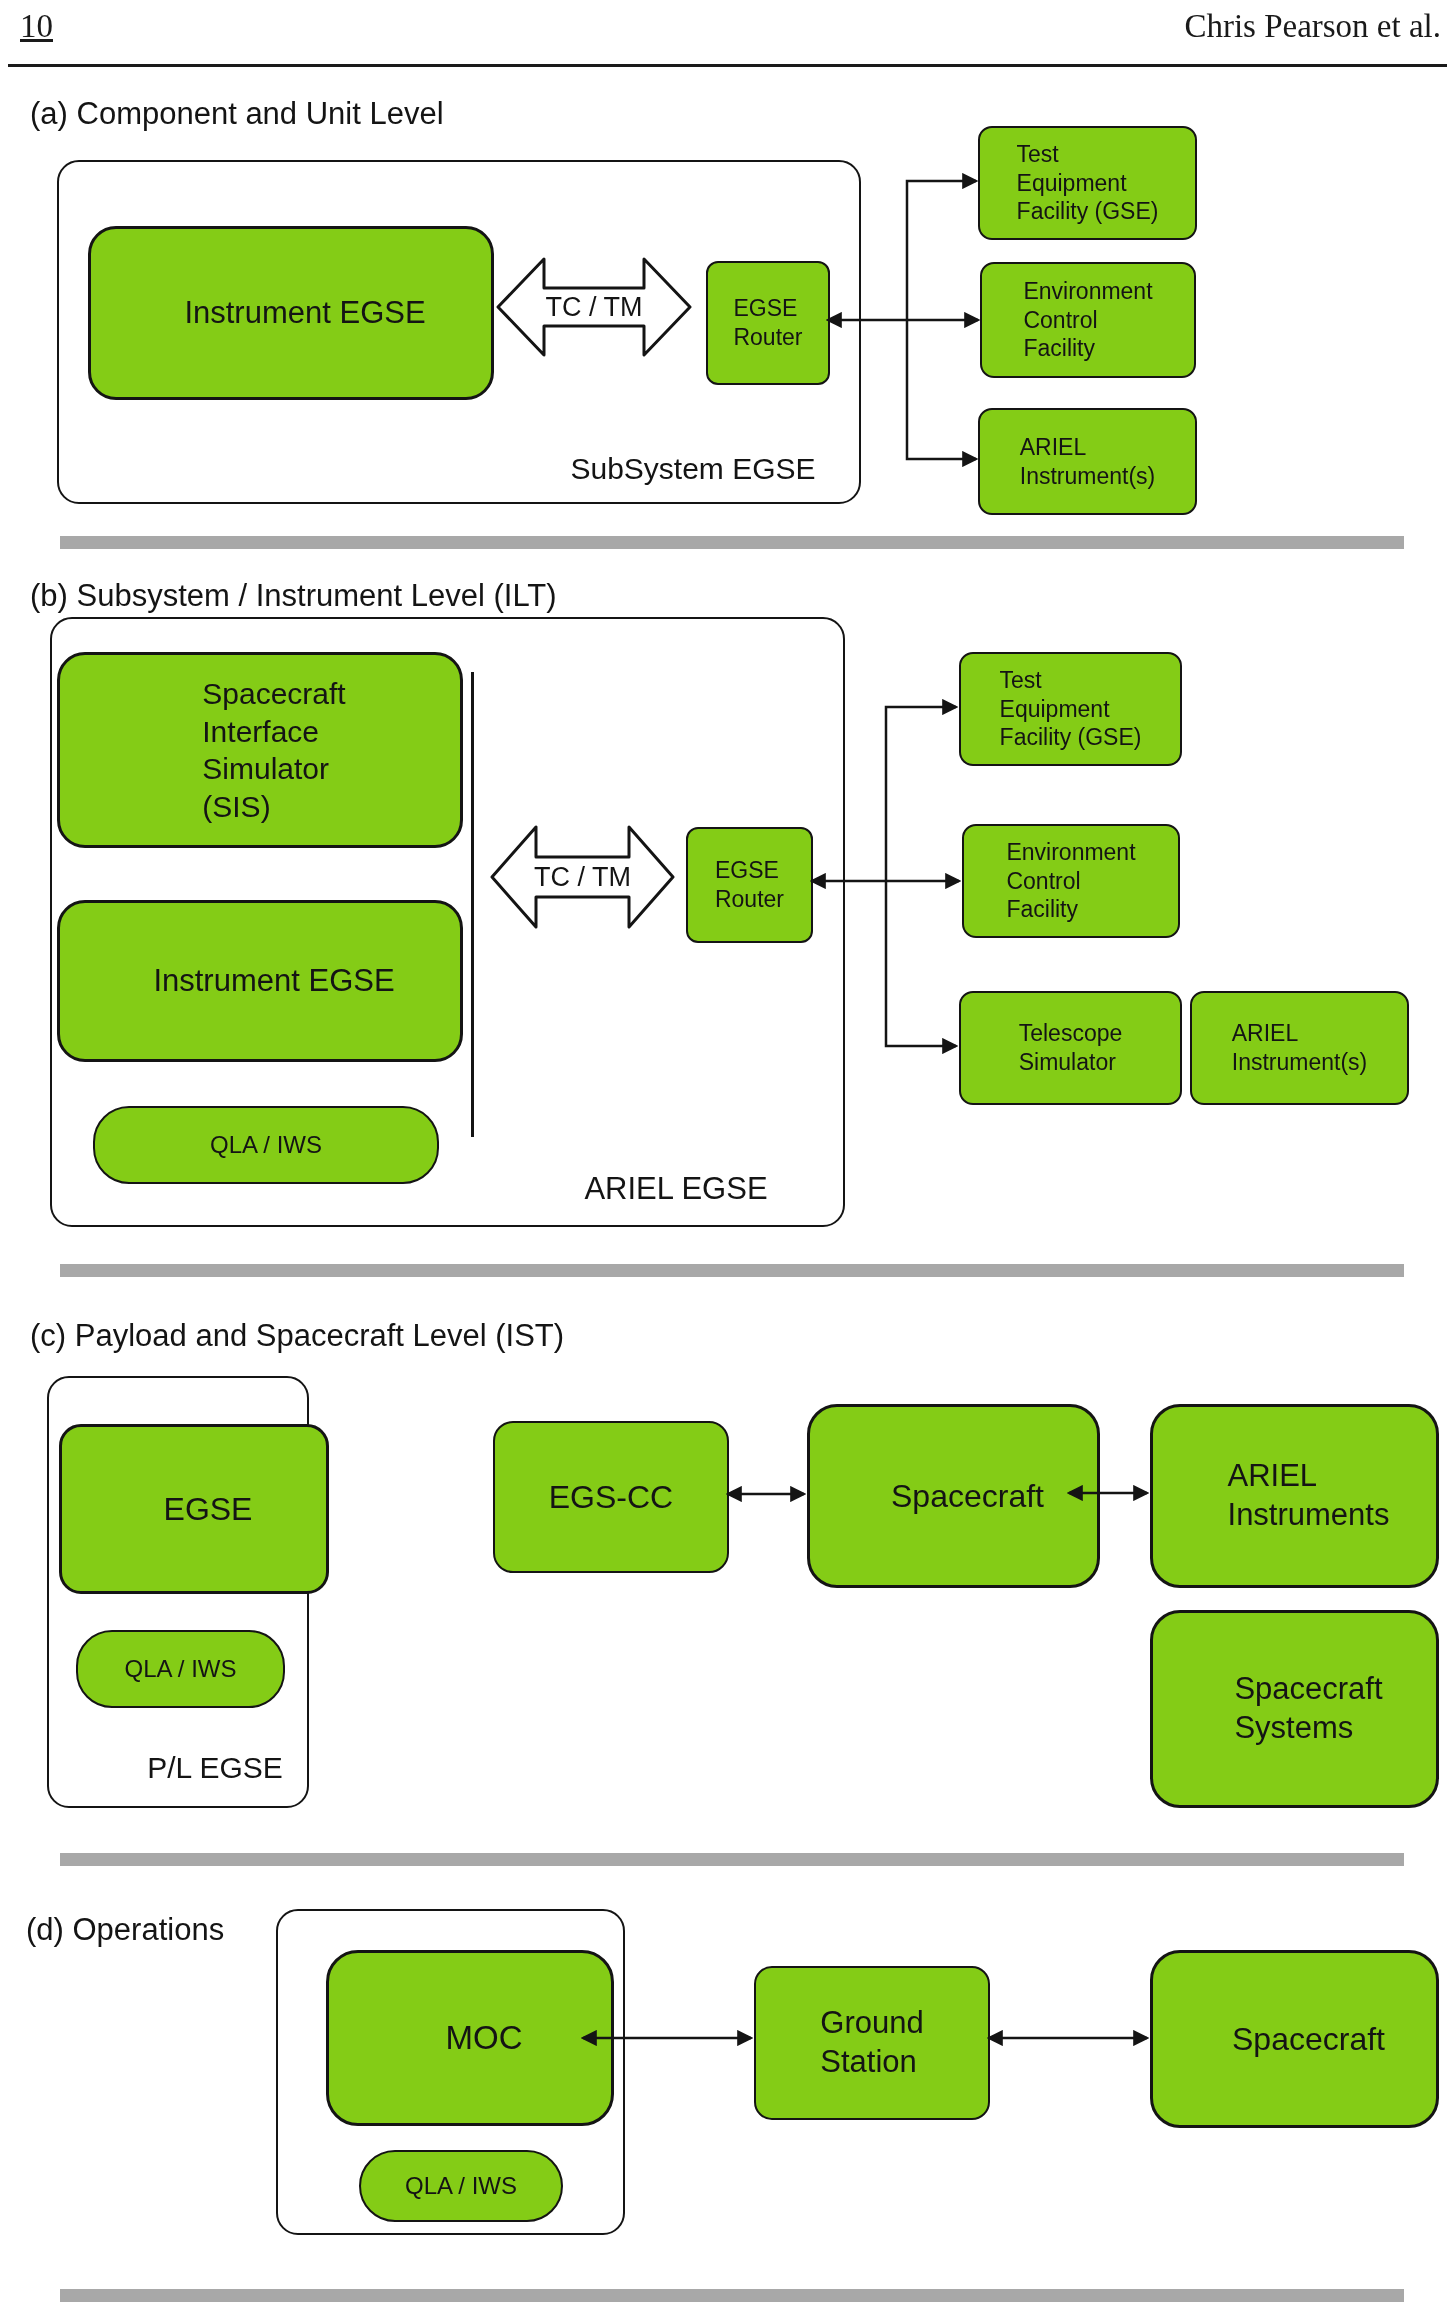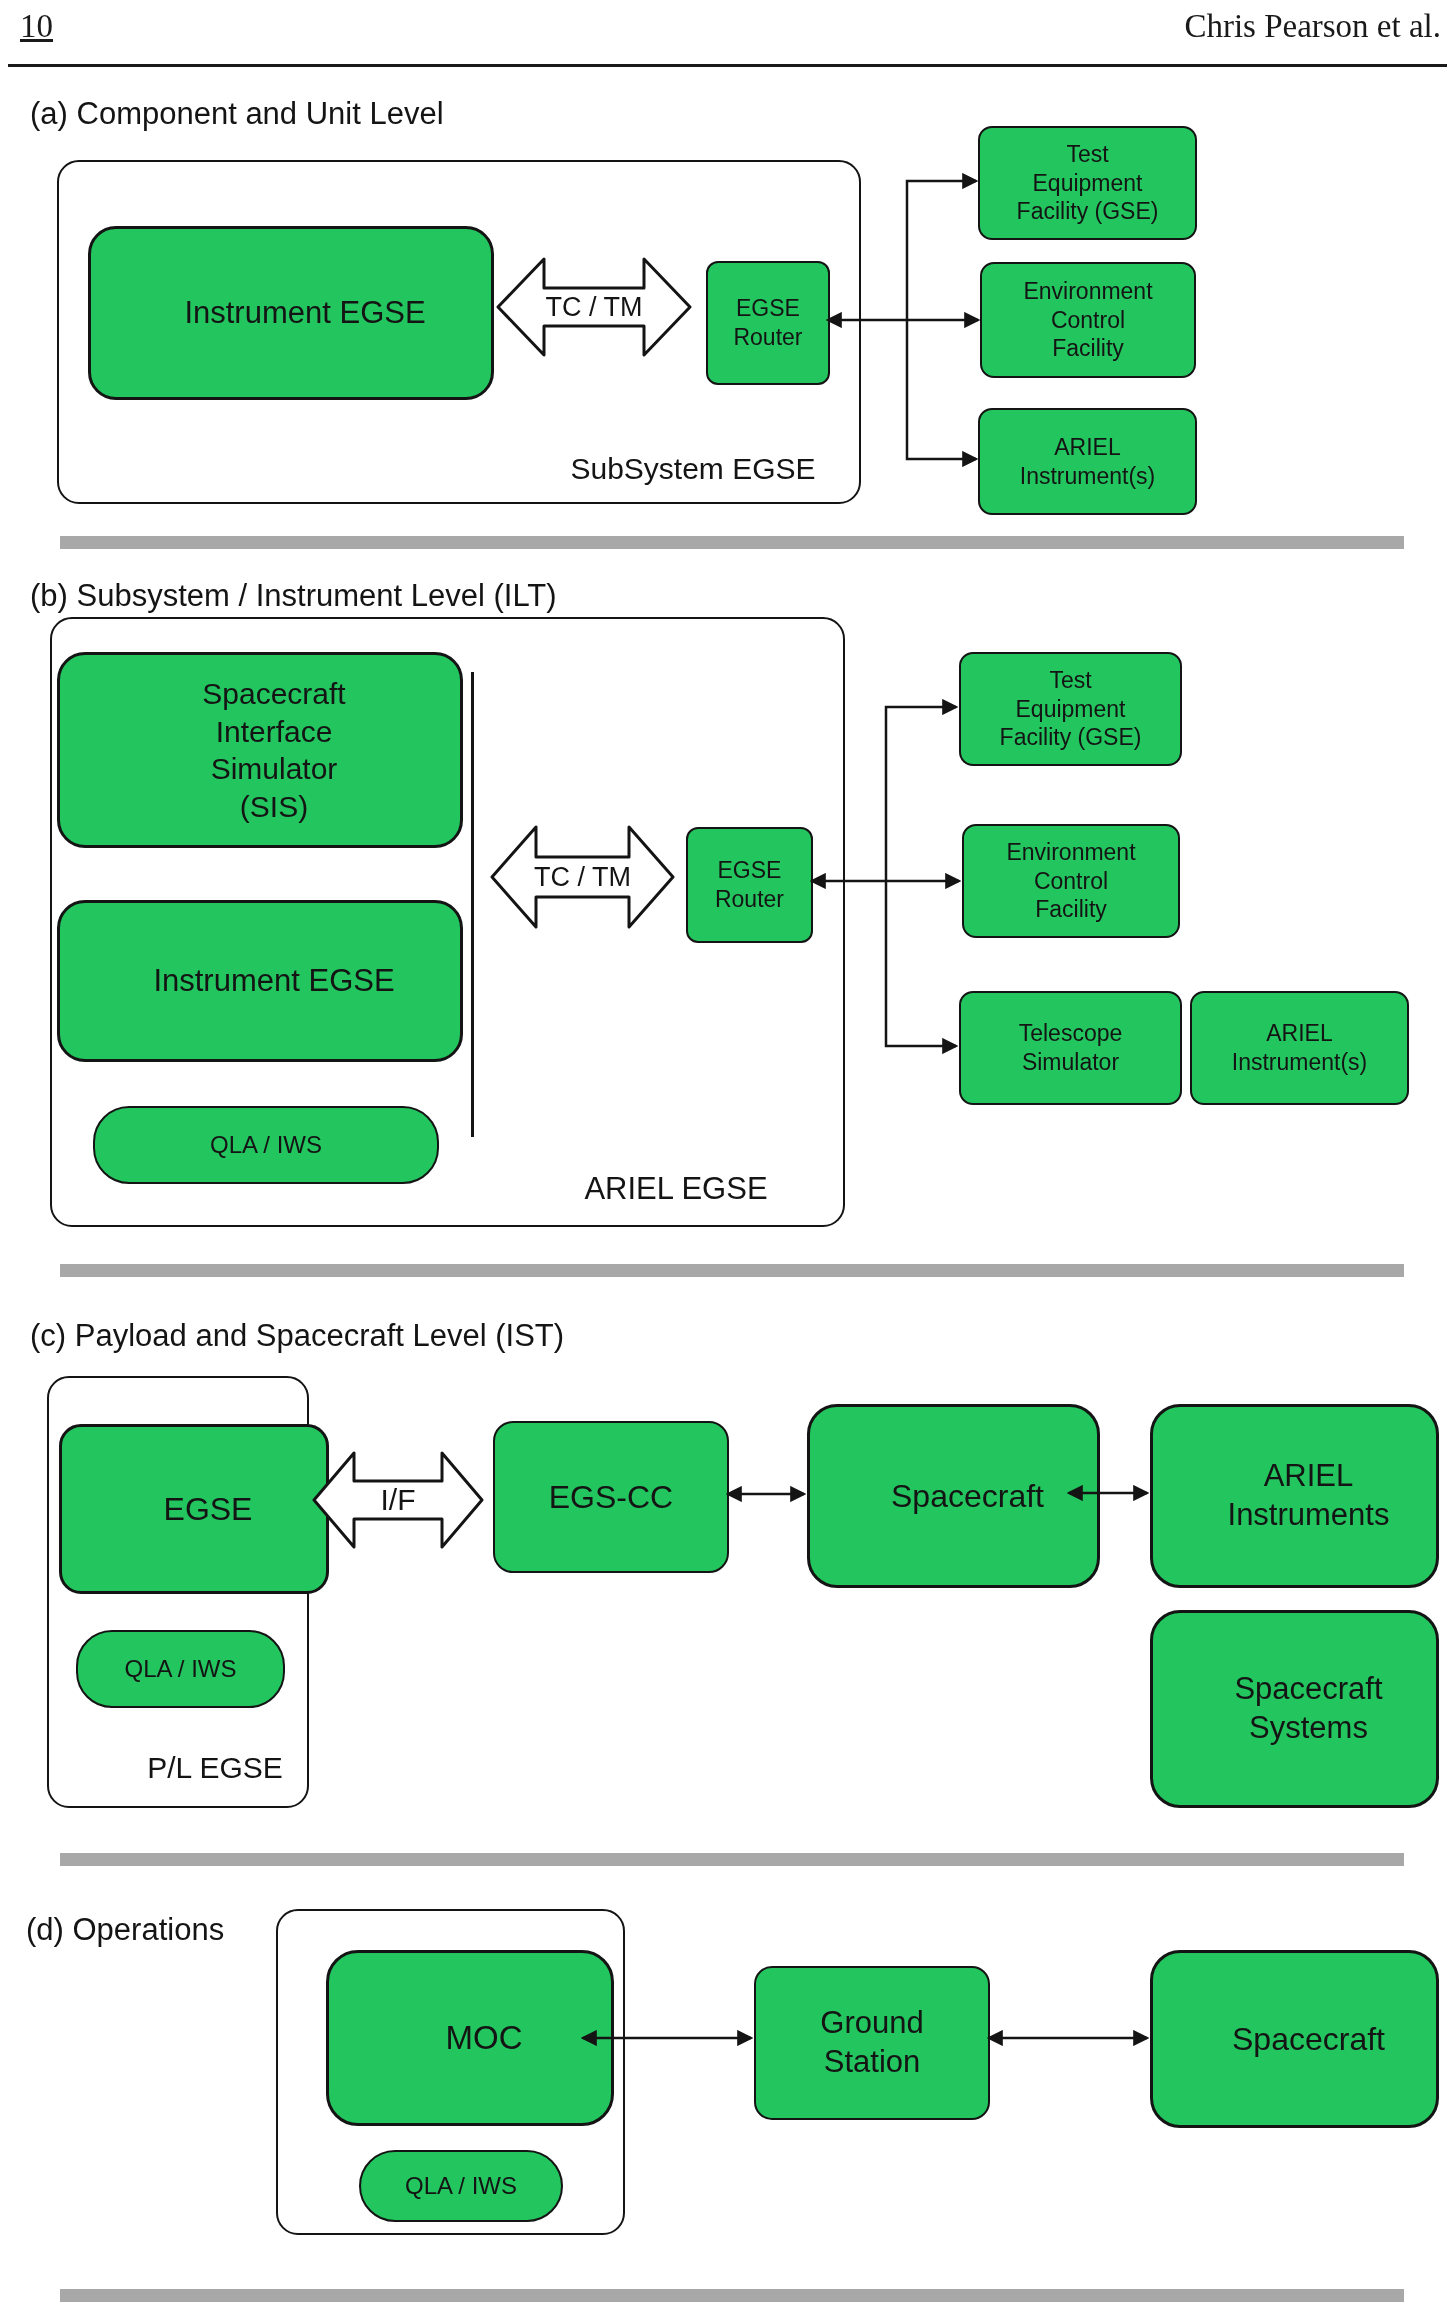--- a/index.html
+++ b/index.html
@@ -3,22 +3,22 @@
 <meta charset="utf-8">
 <style>
   html,body{margin:0;padding:0;background:#ffffff;}
   .page{position:relative;width:1455px;height:2302px;background:#ffffff;
         font-family:"Liberation Sans",sans-serif;color:#141414;overflow:hidden;}
   .serif{font-family:"Liberation Serif",serif;}
   .hdr{position:absolute;font-size:33px;color:#1a1a1a;}
   .rule{position:absolute;background:#1a1a1a;}
   .panel-title{position:absolute;font-size:31px;color:#141414;}
   .cbox{position:absolute;background:#ffffff;border:2px solid #141414;border-radius:22px;}
-  .node{position:absolute;background:#22c55e;border:2px solid #141414;
-        display:flex;align-items:center;justify-content:center;text-align:center;
+  .node{position:absolute;background:#84cc16;border:2px solid #141414;
+        display:flex;align-items:center;justify-content:center;
         white-space:pre-line;line-height:1.25;}
   .thick{border-width:3.5px;padding-left:28px;}
   .medium{border-width:2.5px;}
   .pill{border-radius:36px;}
   .lbl{position:absolute;display:flex;align-items:center;justify-content:center;
        text-align:center;white-space:pre-line;}
   .sep{position:absolute;background:#a8a8a8;}
   .blockarrow{position:absolute;}
   .blockarrow svg{display:block;width:100%;height:100%;}
   .vline{position:absolute;background:#141414;}
@@ -105,26 +105,20 @@
   <div class="panel-title" style="left:30px;top:1318px;">(c) Payload and Spacecraft Level (IST)</div>
 
   <div class="cbox" style="left:47px;top:1376px;width:258px;height:428px;"></div>
 
   <div class="node thick" style="left:59px;top:1424px;width:236px;height:164px;border-radius:22px;font-size:32px;">EGSE</div>
 
   <div class="node pill" style="left:76px;top:1630px;width:205px;height:74px;font-size:24px;">QLA / IWS</div>
 
   <div class="lbl" style="left:95px;top:1749px;width:240px;height:38px;font-size:30px;">P/L EGSE</div>
 
-  <div class="blockarrow" style="left:312px;top:1443px;width:172px;height:114px;">
-    <svg viewBox="0 0 172 114">
-      <polygon points="2,57 42,10 42,38 130,38 130,10 170,57 130,104 130,76 42,76 42,104" fill="#ffffff" stroke="#141414" stroke-width="3" stroke-linejoin="round"></polygon>
-    </svg>
-    <div class="lbl" style="left:0;top:0;width:100%;height:100%;font-size:30px;">I/F</div>
-  </div>
 
   <div class="node" style="left:493px;top:1421px;width:232px;height:148px;border-radius:20px;font-size:32px;">EGS-CC</div>
 
   <div class="node thick" style="left:807px;top:1404px;width:259px;height:178px;border-radius:30px;font-size:32px;">Spacecraft</div>
 
   <div class="node thick" style="left:1150px;top:1404px;width:255px;height:178px;border-radius:30px;font-size:31px;">ARIEL
 Instruments</div>
 
   <div class="node thick" style="left:1150px;top:1610px;width:255px;height:192px;border-radius:30px;font-size:31px;">Spacecraft
 Systems</div>

